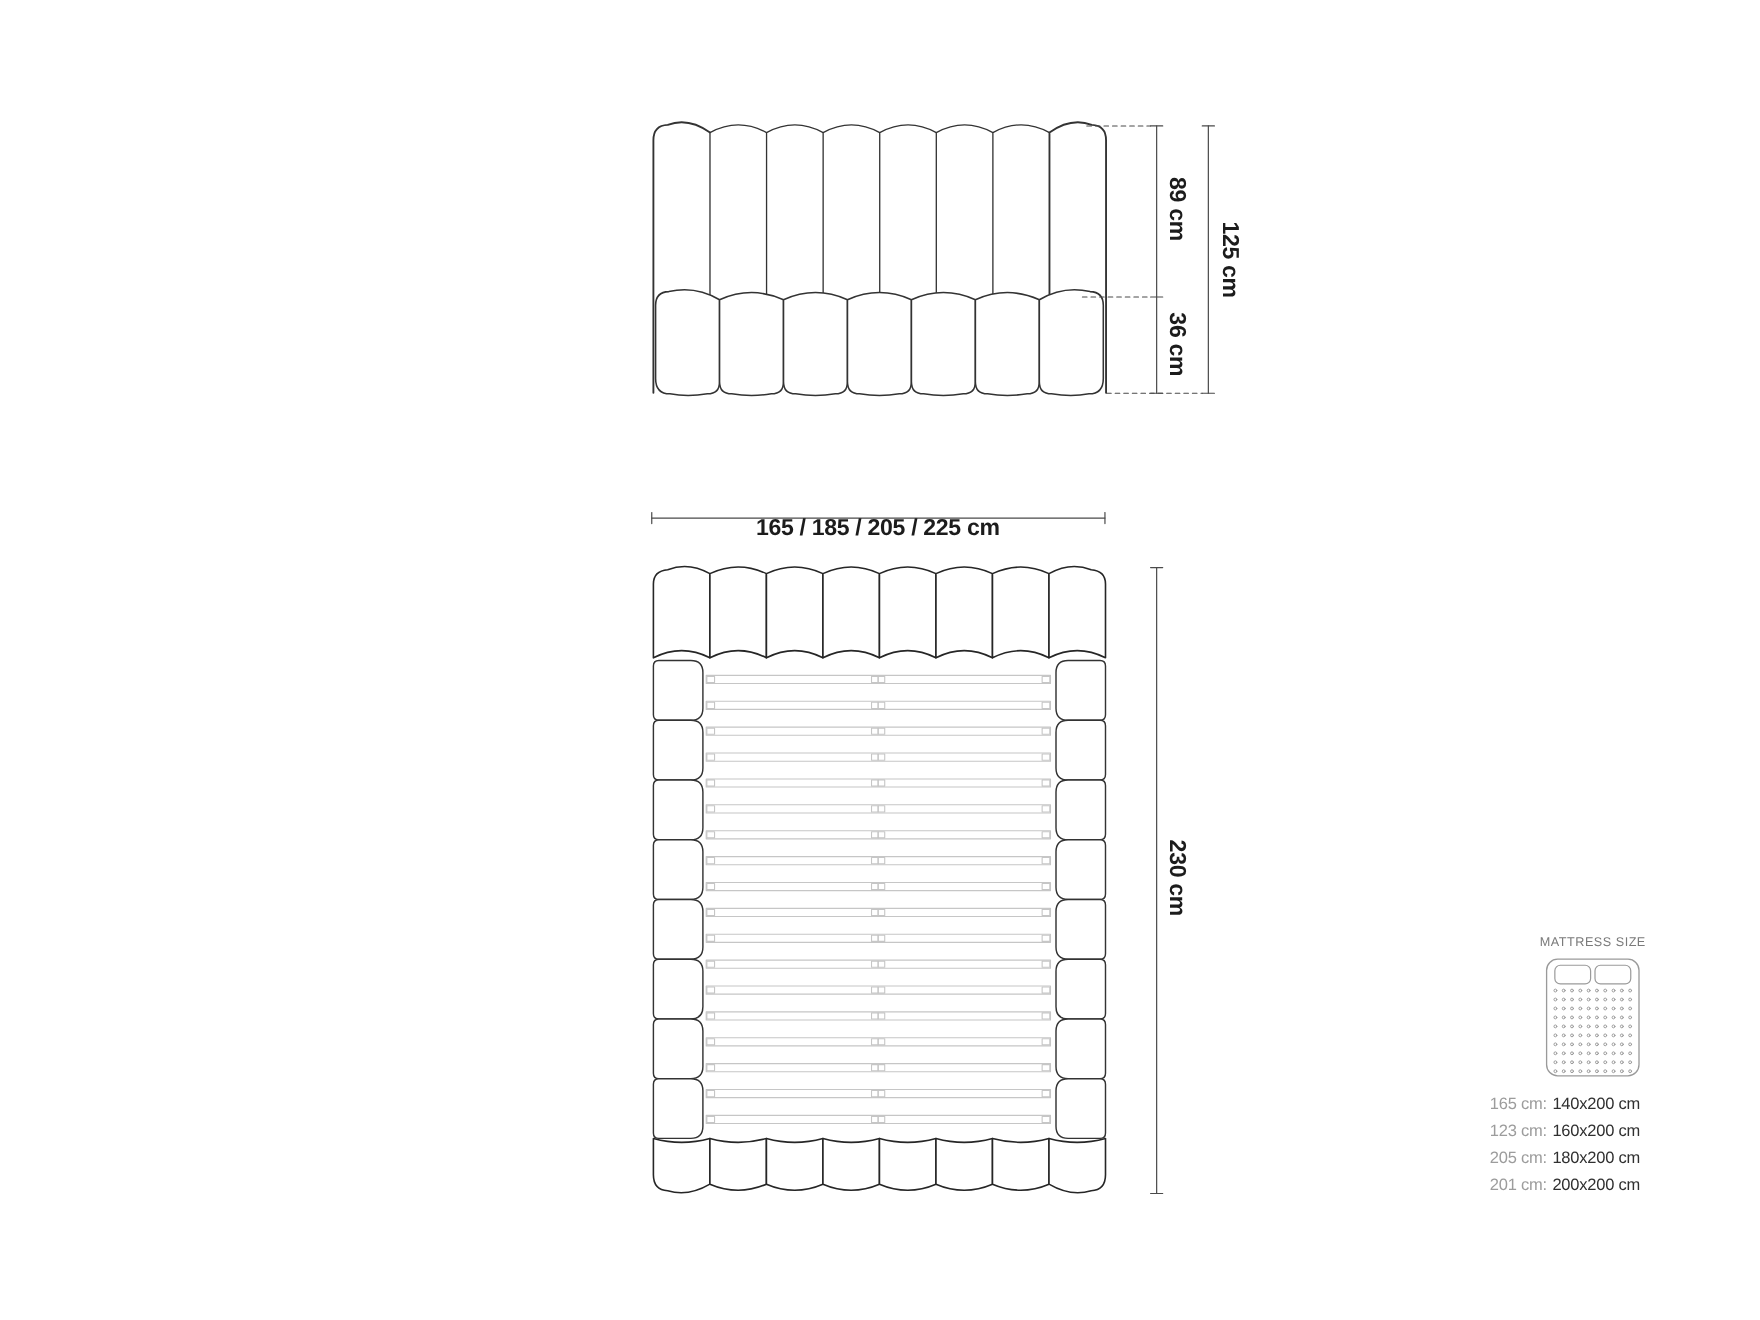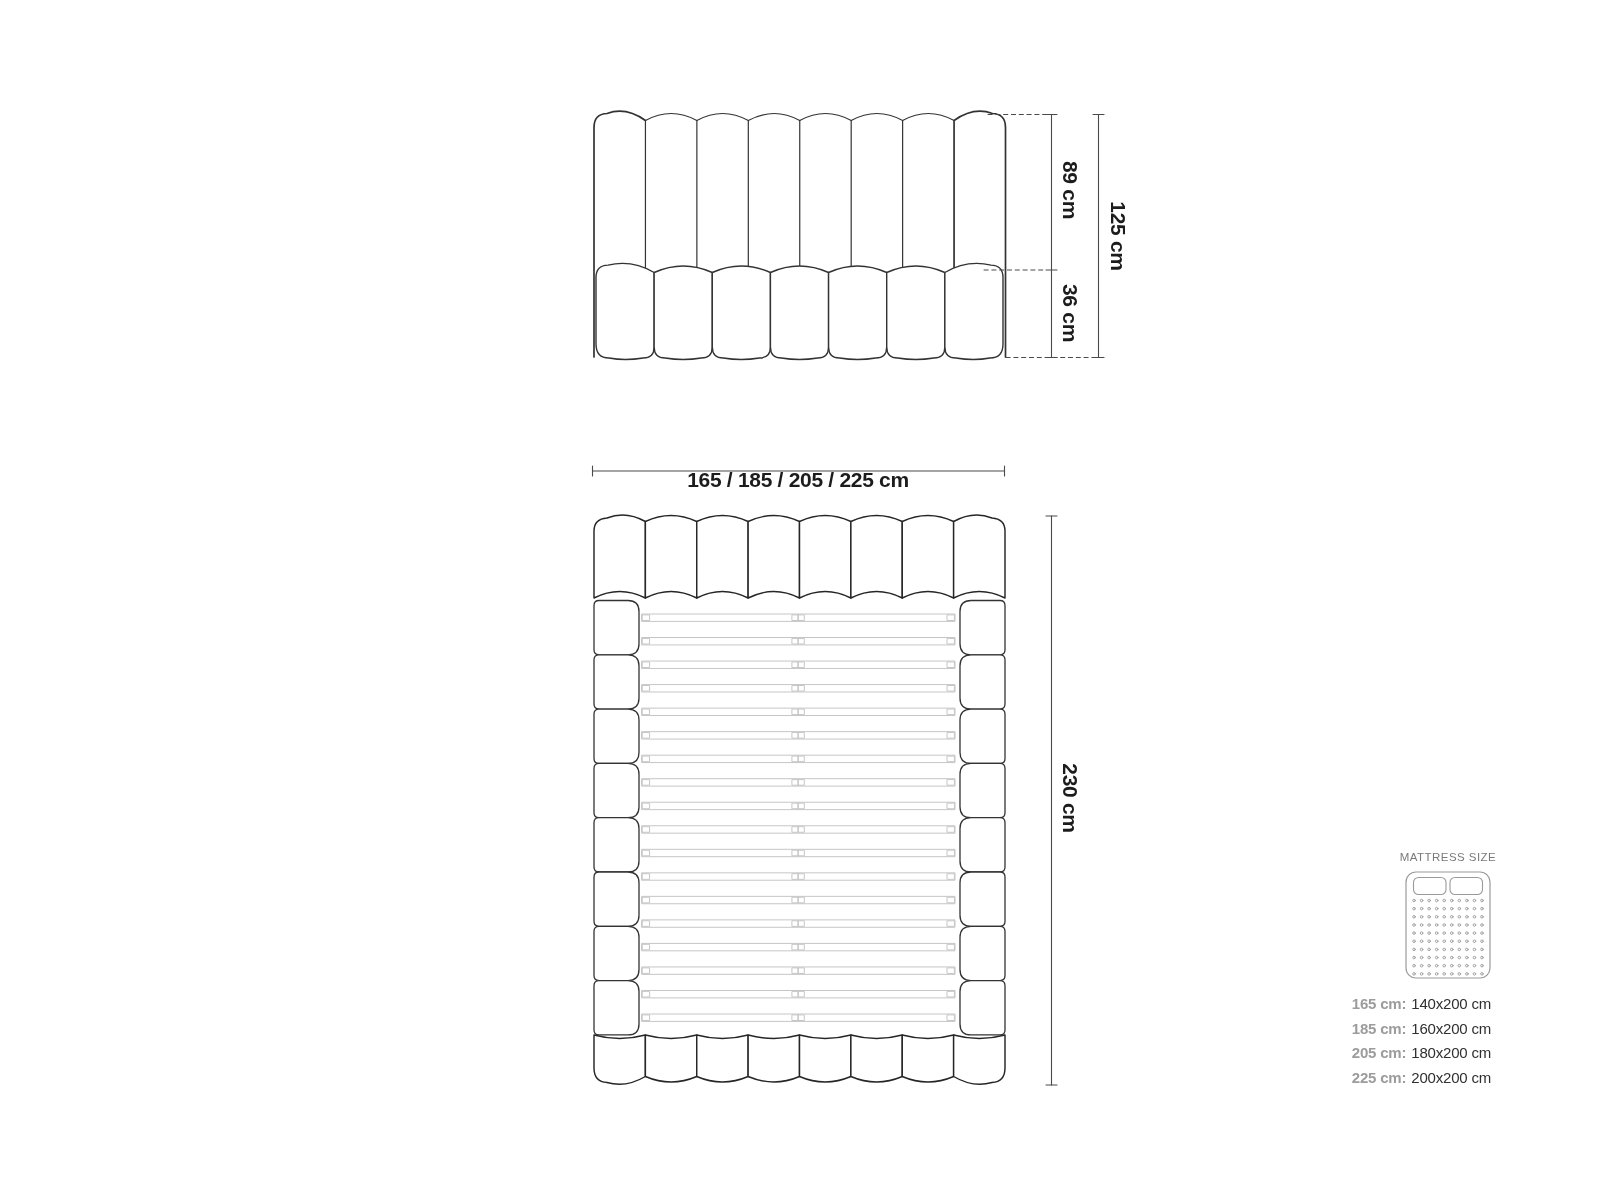--- a/index.html
+++ b/index.html
@@ -7,21 +7,21 @@
         font-family:"Liberation Sans",sans-serif;}
   svg{position:absolute;left:0;top:0;}
   .dim-label{position:absolute;font-family:"Liberation Sans",sans-serif;font-weight:700;
              font-size:21px;color:var(--dim-text,#1c1c1c);white-space:nowrap;
              transform:translate(-50%,-50%);letter-spacing:-0.3px;}
   .dim-label.vertical{transform:translate(-50%,-50%) rotate(90deg);}
   .legend-title{position:absolute;font-size:11.5px;font-weight:400;letter-spacing:.45px;
                 color:var(--legend-title,#7a7a7a);transform:translate(-50%,-50%);white-space:nowrap;}
   .legend-rows{position:absolute;right:109px;top:992px;text-align:right;
                font-size:15px;line-height:24.5px;white-space:nowrap;letter-spacing:-0.2px;}
-  .legend-rows .lab{color:var(--legend-label,#9c9c9c);font-weight:700;}
+  .legend-rows .lab{color:var(--legend-label,#9c9c9c);font-weight:400;}
   .legend-rows .val{color:var(--legend-value,#303030);font-weight:400;margin-left:5px;}
 </style>
 </head>
 <body>
 
 <div id="page">
 
   <svg id="art" width="1600" height="1200" viewBox="0 0 1600 1200">
       <g fill="none" stroke-linejoin="round" stroke-linecap="round">
         <path d="M 594 357 L 594 127.5 Q 594 114 607 113.5 Q 625.89125 106.5 645.4375 120.5" stroke="#333333" stroke-width="1.7"></path>
@@ -296,18 +296,18 @@
   <div class="dim-label vertical" style="left:1070px;top:190px;">89 cm</div>
   <div class="dim-label vertical" style="left:1070px;top:313px;">36 cm</div>
   <div class="dim-label vertical" style="left:1118px;top:236px;">125 cm</div>
   <div class="dim-label" style="left:798px;top:450px;margin-top:30px;">165 / 185 / 205 / 225 cm</div>
   <div class="dim-label vertical" style="left:1070px;top:798px;">230 cm</div>
 
   <div class="legend-title" style="left:1448px;top:857px;">MATTRESS SIZE</div>
 
   <div class="legend-rows">
     <div><span class="lab">165 cm:</span><span class="val">140x200 cm</span></div>
-    <div><span class="lab">185 cm:</span><span class="val">160x200 cm</span></div>
+    <div><span class="lab">123 cm:</span><span class="val">160x200 cm</span></div>
     <div><span class="lab">205 cm:</span><span class="val">180x200 cm</span></div>
-    <div><span class="lab">225 cm:</span><span class="val">200x200 cm</span></div>
+    <div><span class="lab">201 cm:</span><span class="val">200x200 cm</span></div>
   </div>
 
 </div>
 
 </body></html>

